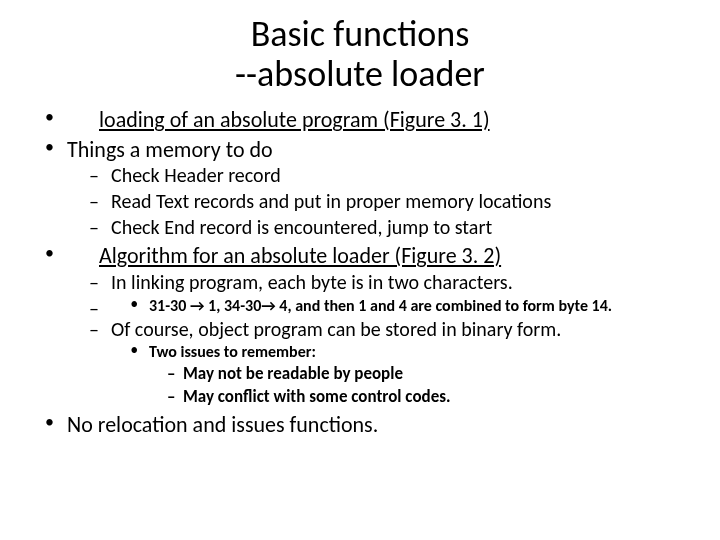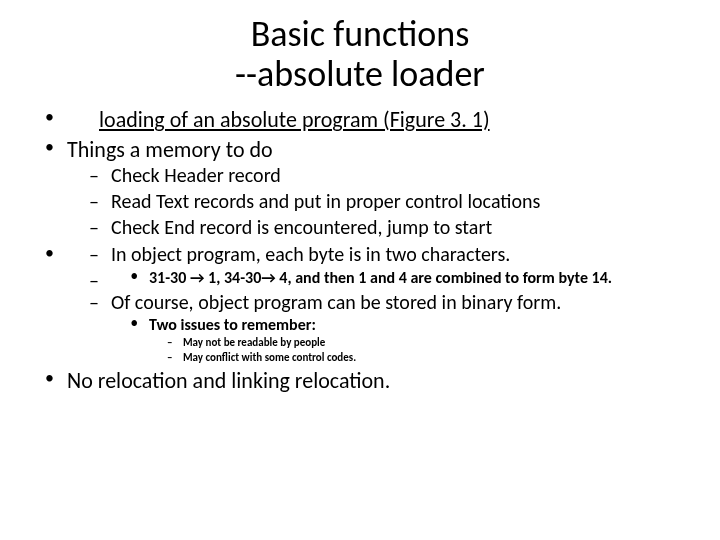--- a/index.html
+++ b/index.html
@@ -70,21 +70,21 @@
   .lvl3 > li::before {
     content: "•";
     position: absolute;
     left: 20px;
     top: 0;
     font-size: 13px;
   }
   
   .lvl4 > li {
     padding-left: 34px;
-    font-size: 11px;
+    font-size: 17px;
     line-height: 1.35;
   }
   .lvl4 > li::before {
     content: "–";
     position: absolute;
     left: 18px;
     top: 0;
   }
   .underline { text-decoration: underline; margin-left: 32px; }
 </style>
@@ -96,41 +96,42 @@
     <span>Basic functions</span><br>
     <span>--absolute loader</span>
   </h1>
 
   <ul class="lvl1">
     <li><span class="underline">loading of an absolute program (Figure 3. 1)</span></li>
     <li>
       <span>Things a memory to do</span>
       <ul class="lvl2">
         <li>Check Header record</li>
-        <li>Read Text records and put in proper control locations</li>
+        <li>Read Text records and put in proper memory locations</li>
         <li>Check End record is encountered, jump to start</li>
       </ul>
     </li>
     <li>
+      <span class="underline">Algorithm for an absolute loader (Figure 3. 2)</span>
       <ul class="lvl2">
-        <li>In object program, each byte is in two characters.</li>
+        <li>In linking program, each byte is in two characters.</li>
         <li>
           <ul class="lvl3">
             <li>31-30 → 1, 34-30→ 4, and then 1 and 4 are combined to form byte 14.</li>
           </ul>
         </li>
         <li>
           <span>Of course, object program can be stored in binary form.</span>
           <ul class="lvl3">
             <li>
               <span>Two issues to remember:</span>
               <ul class="lvl4">
                 <li>May not be readable by people</li>
                 <li>May conflict with some control codes.</li>
               </ul>
             </li>
           </ul>
         </li>
       </ul>
     </li>
-    <li>No relocation and linking relocation.</li>
+    <li>No relocation and issues functions.</li>
   </ul>
 </div>
 
 </body></html>

